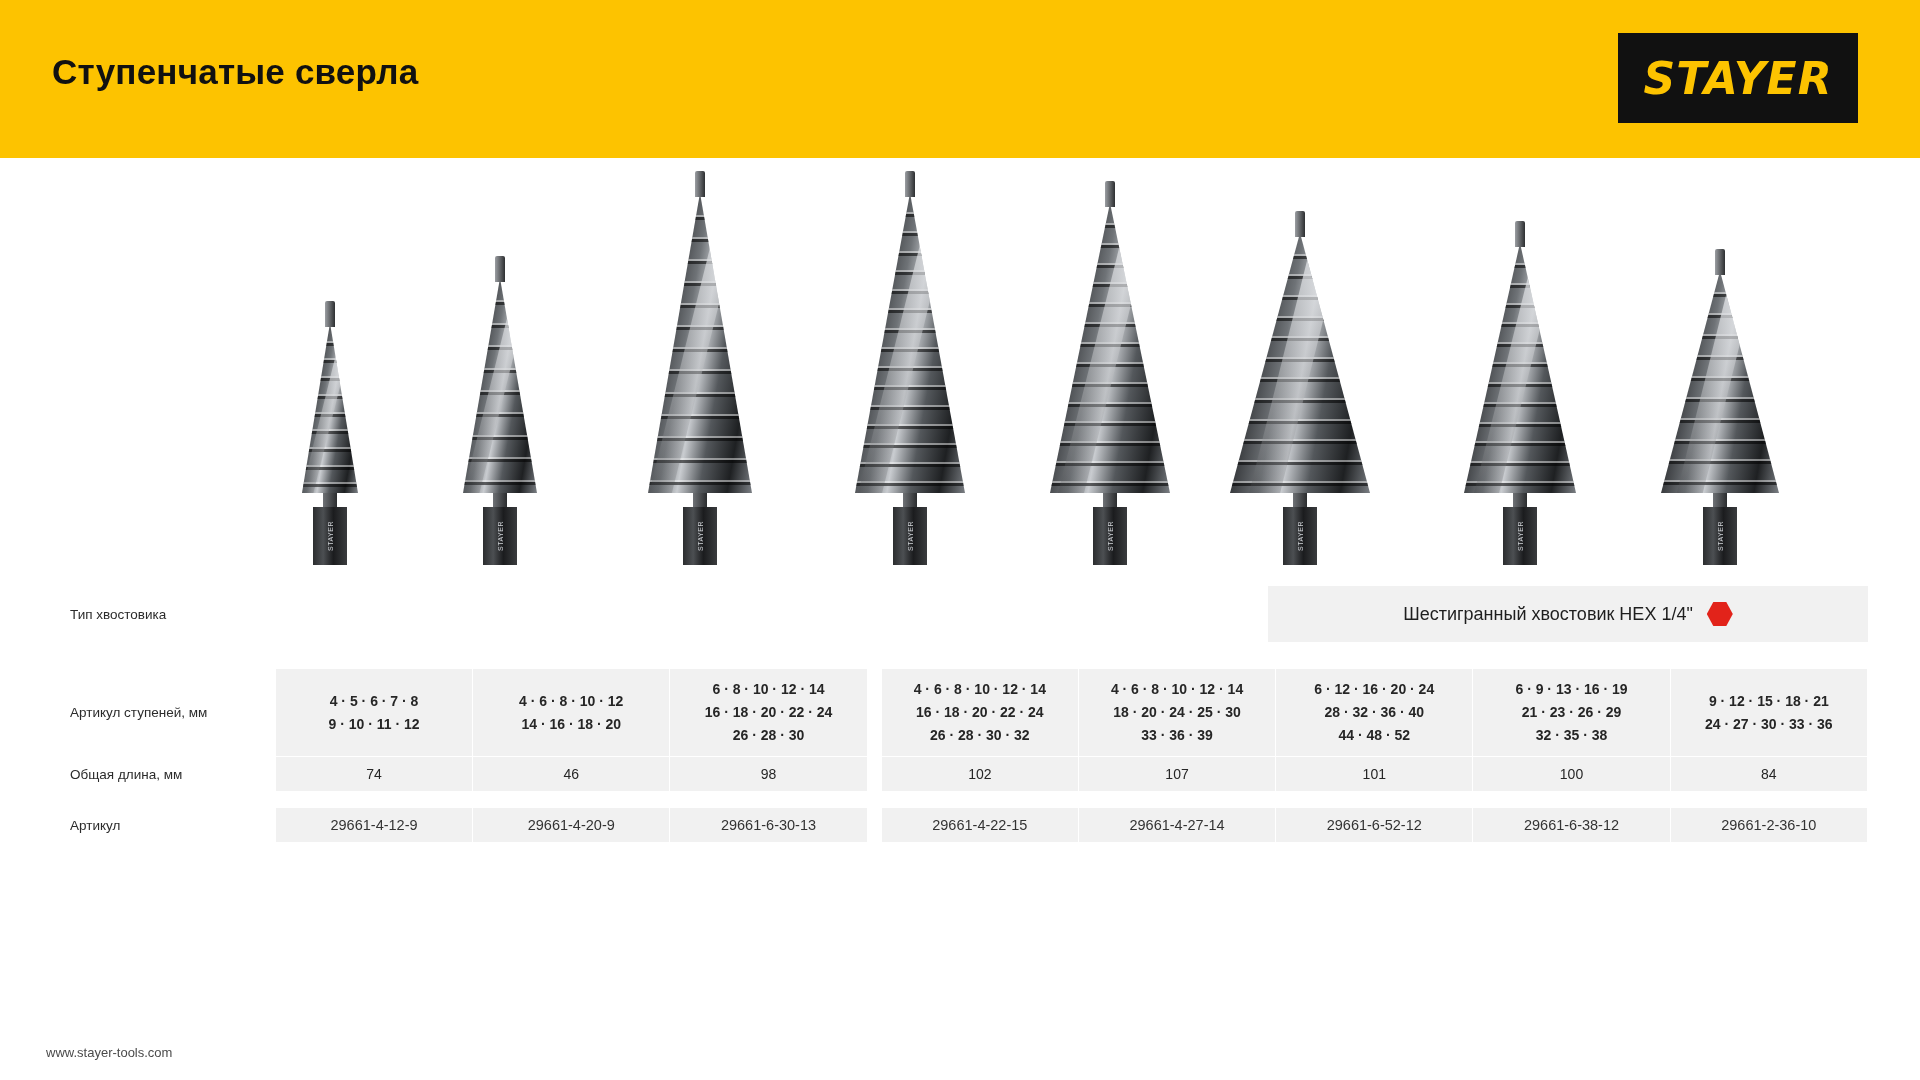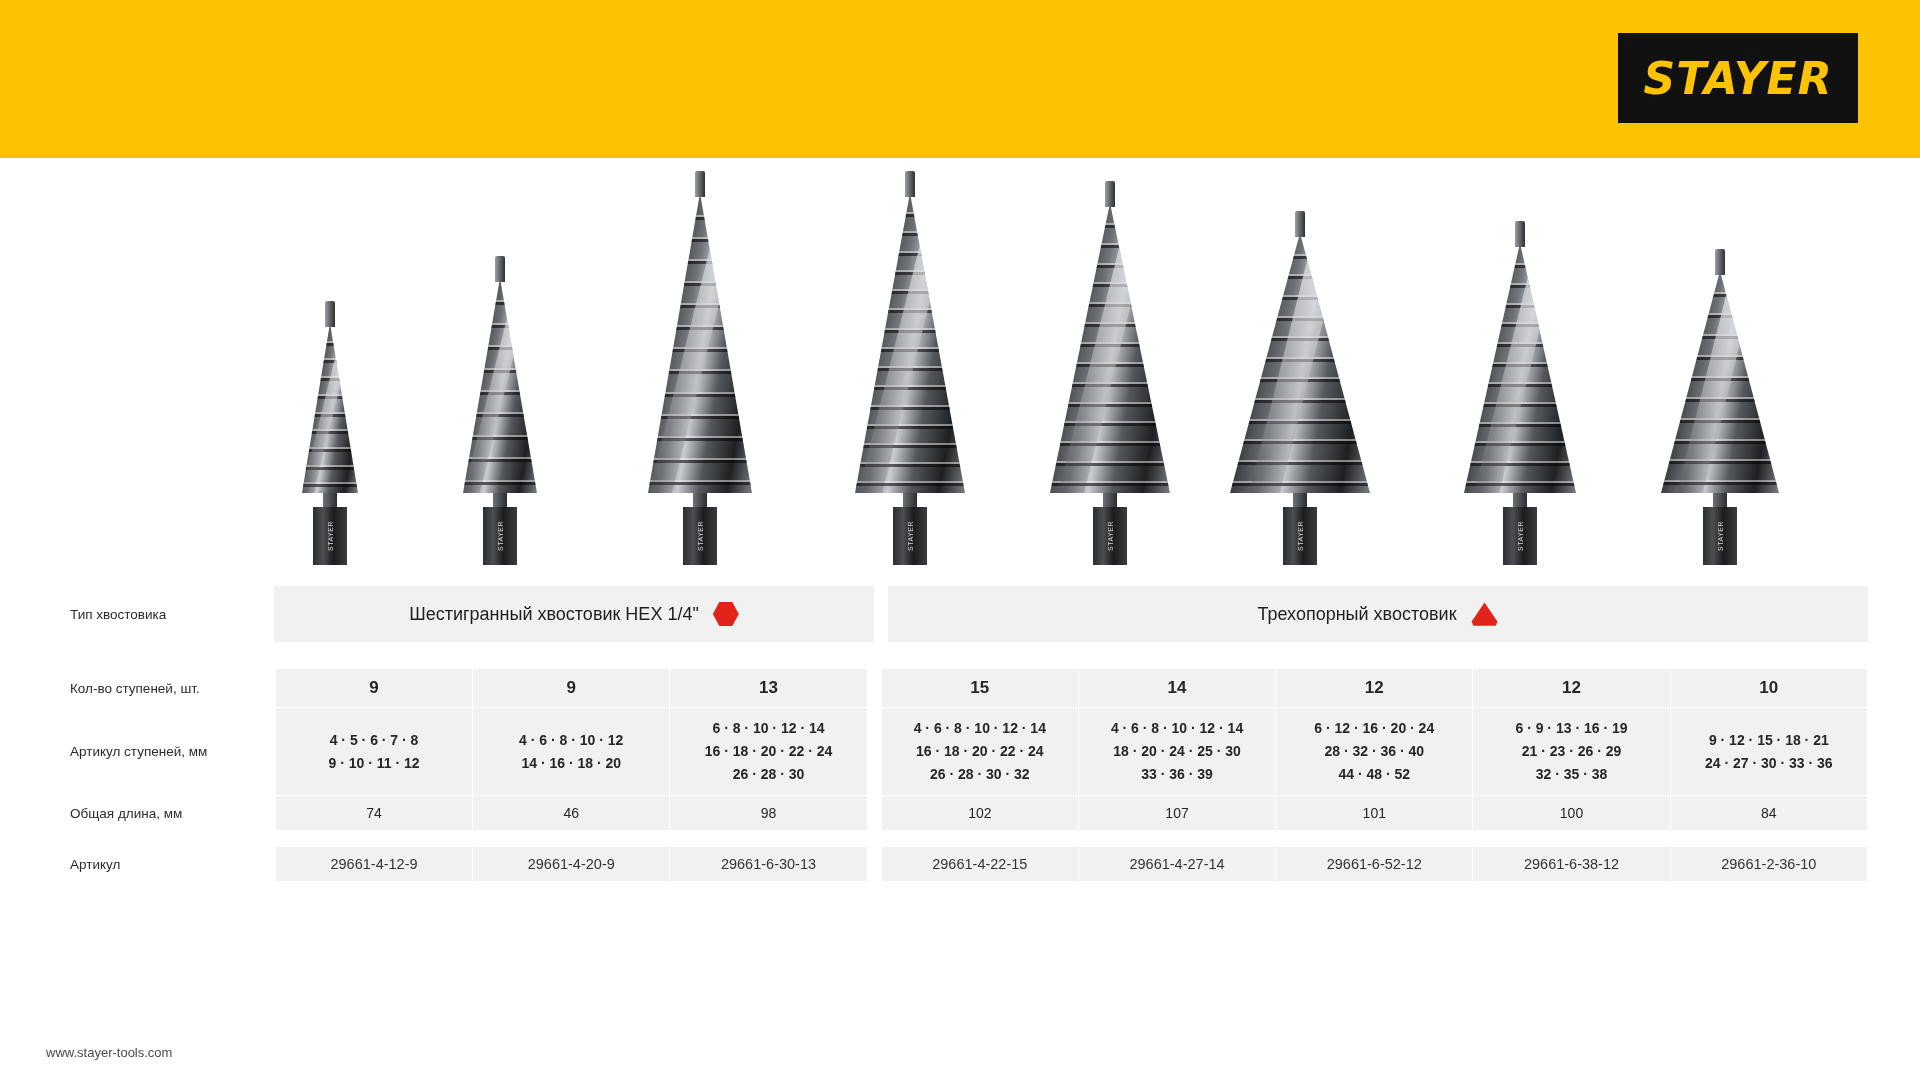--- a/index.html
+++ b/index.html
@@ -123,22 +123,22 @@
   }
 
   
   .specs {
     position: absolute;
     left: 52px; top: 586px;
     width: 1816px;
   }
   .shank-type-row {
     display: flex;
-    gap: 14px;
     margin-bottom: 26px;
+    justify-content: space-between;
   }
   .stlabel {
     width: 222px;
     font-size: 13.5px;
     color: #2b2b2b;
     display: flex;
     align-items: center;
     padding-left: 18px;
     background: #ffffff;
   }
@@ -217,20 +217,21 @@
     position: absolute;
     left: 46px; bottom: 20px;
     font-size: 13px;
     color: #4a4a4a;
   }
 </style>
 </head>
 <body>
 
 <div class="header">
+  <div class="header-title">Ступенчатые сверла</div>
   <div class="logo-box">
     <span class="logo-text">STAYER</span>
   </div>
 </div>
 
 <div class="products" id="products">
     <div class="drill" style="left: 302px; width: 56px;">
       <div class="cone" style="width: 56px; height: 170px;">
         <div class="cone-body"></div>
         <div class="steps">
@@ -525,52 +526,36 @@
   </div>
 
 <div class="specs">
 
   <div class="shank-type-row">
     <div class="stlabel">Тип хвостовика</div>
     <div class="st-block hexgroup">
       <span>Шестигранный хвостовик HEX 1/4"</span>
       <span class="hex-icon"></span>
     </div>
-    <div class="st-block trigroup">
-      <span>Трехопорный хвостовик</span>
-      <span class="tri-icon"></span>
-    </div>
   </div>
 
   <table class="grid">
     <colgroup>
       <col style="width:222px">
       <col style="width:196px">
         <col style="width:196px">
         <col style="width:196px">
       <col style="width:14px">
       <col style="width:196px">
         <col style="width:196px">
         <col style="width:196px">
         <col style="width:196px">
         <col style="width:196px">
     </colgroup>
     <tbody id="tbody">
-        <tr>
-          <td class="rowlabel">Кол-во ступеней, шт.</td>
-          <td class="bold">9</td>
-          <td class="bold">9</td>
-          <td class="bold">13</td>
-          <td class="gap"></td>
-          <td class="bold">15</td>
-          <td class="bold">14</td>
-          <td class="bold">12</td>
-          <td class="bold">12</td>
-          <td class="bold">10</td>
-        </tr>
         <tr>
           <td class="rowlabel">Артикул ступеней, мм</td>
           <td class="diam">4 · 5 · 6 · 7 · 8<br>9 · 10 · 11 · 12</td>
           <td class="diam">4 · 6 · 8 · 10 · 12<br>14 · 16 · 18 · 20</td>
           <td class="diam">6 · 8 · 10 · 12 · 14<br>16 · 18 · 20 · 22 · 24<br>26 · 28 · 30</td>
           <td class="gap"></td>
           <td class="diam">4 · 6 · 8 · 10 · 12 · 14<br>16 · 18 · 20 · 22 · 24<br>26 · 28 · 30 · 32</td>
           <td class="diam">4 · 6 · 8 · 10 · 12 · 14<br>18 · 20 · 24 · 25 · 30<br>33 · 36 · 39</td>
           <td class="diam">6 · 12 · 16 · 20 · 24<br>28 · 32 · 36 · 40<br>44 · 48 · 52</td>
           <td class="diam">6 · 9 · 13 · 16 · 19<br>21 · 23 · 26 · 29<br>32 · 35 · 38</td>

